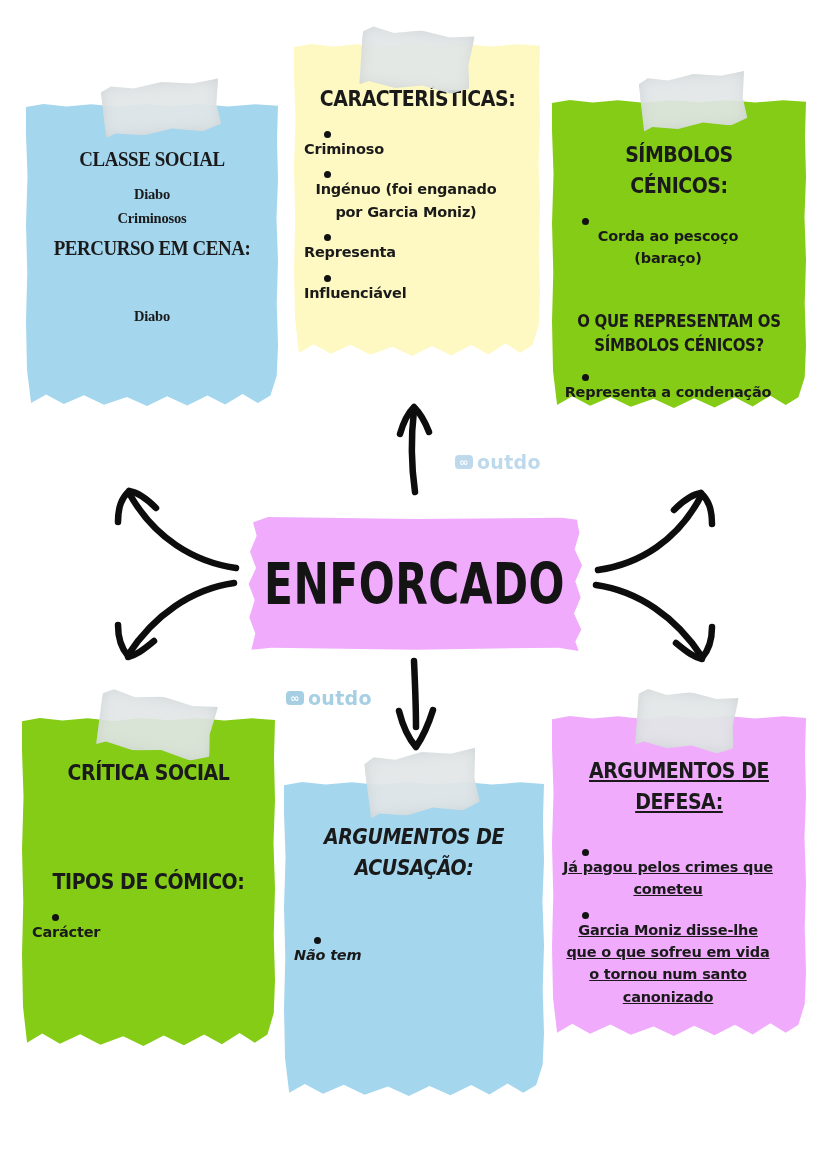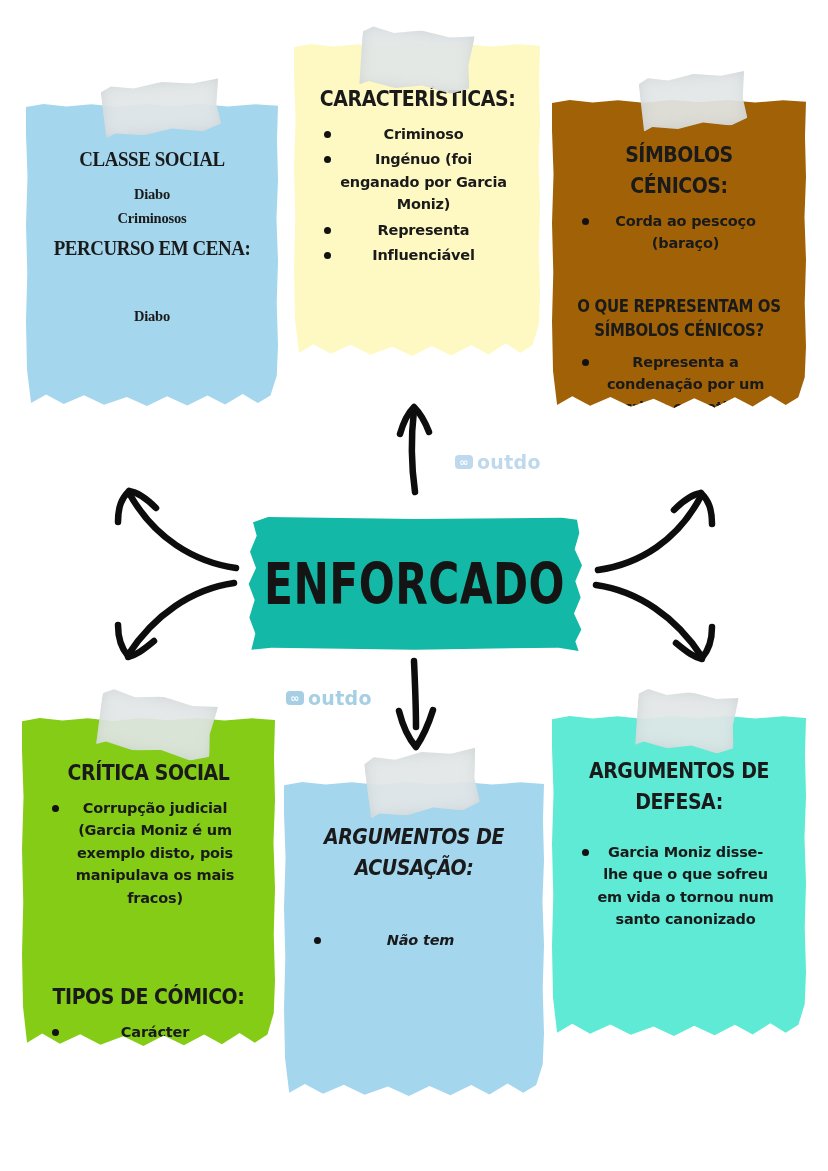--- a/index.html
+++ b/index.html
@@ -38,21 +38,21 @@
     transform:scaleX(0.86);transform-origin:center;
     margin:2px 0 8px;
   }
   .n-subheading{
     font-size:17px;line-height:1.45;letter-spacing:-0.4px;
     transform:scaleX(0.88);transform-origin:center;
     margin:2px 0 8px;
   }
   .n-line{font-size:14.5px;line-height:1.65;letter-spacing:-0.2px;}
   .n-gap{height:34px;}
-  .bullet{display:flex;align-items:flex-start;margin:3px 0;font-size:14.5px;line-height:1.55;letter-spacing:-0.2px;}
+  .bullet{display:flex;align-items:flex-start;margin:3px 0;font-size:14.5px;line-height:1.55;letter-spacing:-0.2px;flex-direction:column;}
   .dot{flex:0 0 auto;width:7px;height:7px;border-radius:50%;background:#121212;margin:8px 8px 0 20px;}
   .bullet-text{flex:1;text-align:center;padding-right:22px;}
 
   
   .tape{
     position:absolute;
     background:rgba(226,230,231,0.92);
     clip-path:polygon(0% 12%, 9% 2%, 28% 9%, 52% 0%, 78% 7%, 100% 1%, 97% 50%, 100% 88%, 84% 100%, 58% 91%, 34% 100%, 10% 93%, 2% 100%);
     box-shadow:inset 0 0 14px rgba(160,170,172,0.35);
   }
@@ -116,72 +116,72 @@
       </div>
       <div class="bullet">
         <div class="dot"></div>
         <div class="bullet-text">Representa</div>
       </div>
       <div class="bullet">
         <div class="dot"></div>
         <div class="bullet-text">Influenciável</div>
       </div>
     </div>
-  <div class="note note-tr" style="background: #a16207;">
+  <div class="note note-tr" style="background: #84cc16;">
       <div class="n-heading">SÍMBOLOS CÉNICOS:</div>
       <div class="bullet">
         <div class="dot"></div>
         <div class="bullet-text">Corda ao pescoço (baraço)</div>
       </div>
       <div class="n-gap"></div>
       <div class="n-subheading">O QUE REPRESENTAM OS SÍMBOLOS CÉNICOS?</div>
       <div class="bullet">
         <div class="dot"></div>
         <div class="bullet-text">Representa a condenação por um crime cometido</div>
       </div>
     </div>
   <div class="note note-bl" style="background: #84cc16;">
       <div class="n-heading">CRÍTICA SOCIAL</div>
-      <div class="bullet">
-        <div class="dot"></div>
-        <div class="bullet-text">Corrupção judicial (Garcia Moniz é um exemplo disto, pois manipulava os mais fracos)</div>
-      </div>
       <div class="n-gap"></div>
       <div class="n-gap"></div>
       <div class="n-heading">TIPOS DE CÓMICO:</div>
       <div class="bullet">
         <div class="dot"></div>
         <div class="bullet-text">Carácter</div>
       </div>
     </div>
   <div class="note note-bc" style="background: rgb(164, 214, 238);">
       <div class="n-heading">ARGUMENTOS DE ACUSAÇÃO:</div>
       <div class="n-gap"></div>
       <div class="bullet">
         <div class="dot"></div>
         <div class="bullet-text">Não tem</div>
       </div>
     </div>
-  <div class="note note-br" style="background: #5eead4;">
+  <div class="note note-br" style="background: #f0abfc; text-decoration: underline;">
       <div class="n-heading">ARGUMENTOS DE DEFESA:</div>
       <div class="n-gap-sm" style="height: 12px;"></div>
+      <div class="bullet">
+        <div class="dot"></div>
+        <div class="bullet-text">Já pagou pelos crimes que cometeu</div>
+      </div>
       <div class="bullet">
         <div class="dot"></div>
         <div class="bullet-text">Garcia Moniz disse-lhe que o que sofreu em vida o tornou num santo canonizado</div>
       </div>
     </div>
 
   <div class="tape tape-1"></div>
   <div class="tape tape-2"></div>
   <div class="tape tape-3"></div>
   <div class="tape tape-4"></div>
   <div class="tape tape-5"></div>
   <div class="tape tape-6"></div>
 
-  <div class="banner" style="background: #14b8a6;">
+  <div class="banner" style="background: #f0abfc;">
     <span class="banner-title">ENFORCADO</span>
   </div>
 
   <svg class="arrow" style="left:392px;top:398px;" width="44" height="100" viewBox="0 0 44 100">
     <path d="M23,94 C19,66 19,38 22,12"></path>
     <path d="M8,36 C12,22 17,14 22,9 M37,34 C32,21 27,14 22,9"></path>
   </svg>
 
   <svg class="arrow" style="left:390px;top:655px;" width="48" height="98" viewBox="0 0 48 98">
     <path d="M24,6 C25,28 26,50 26,72"></path>

